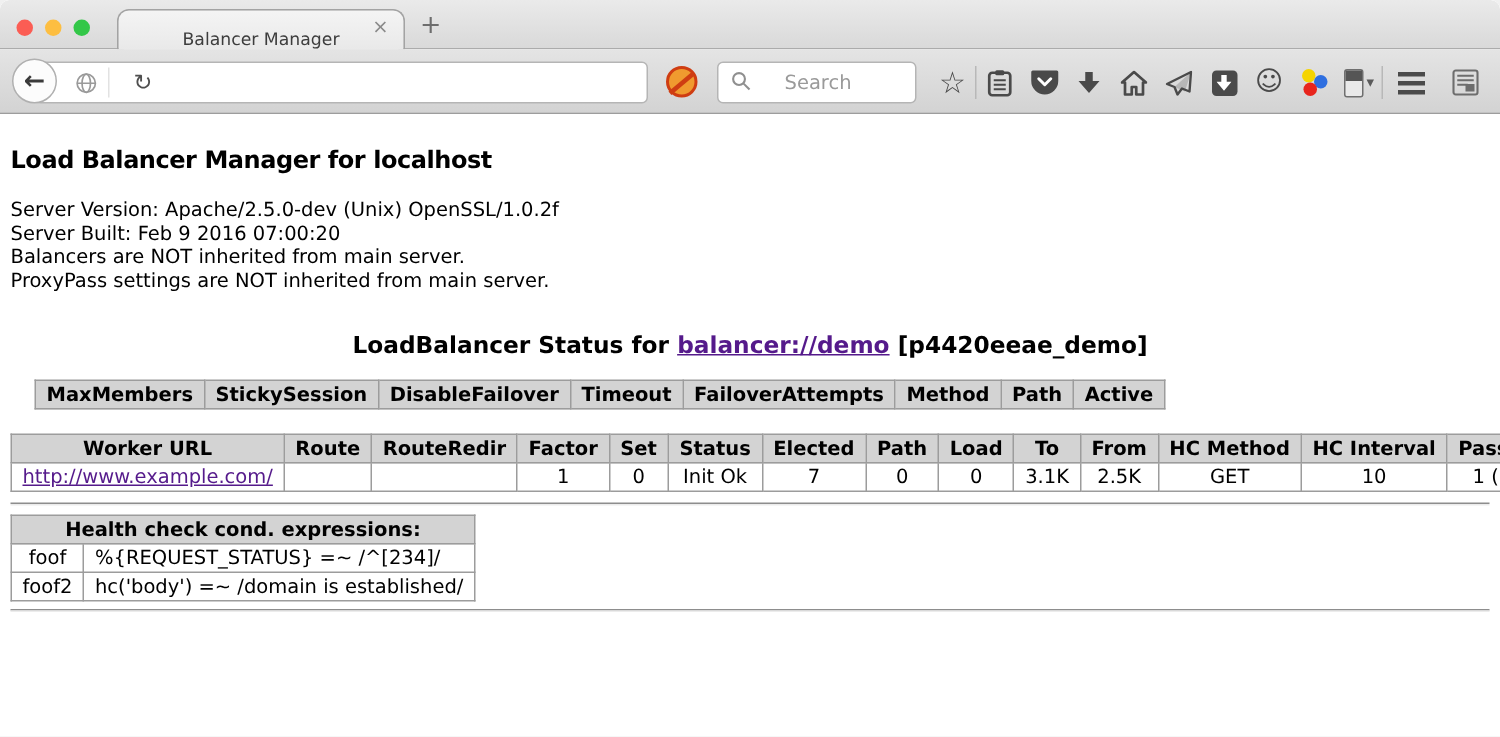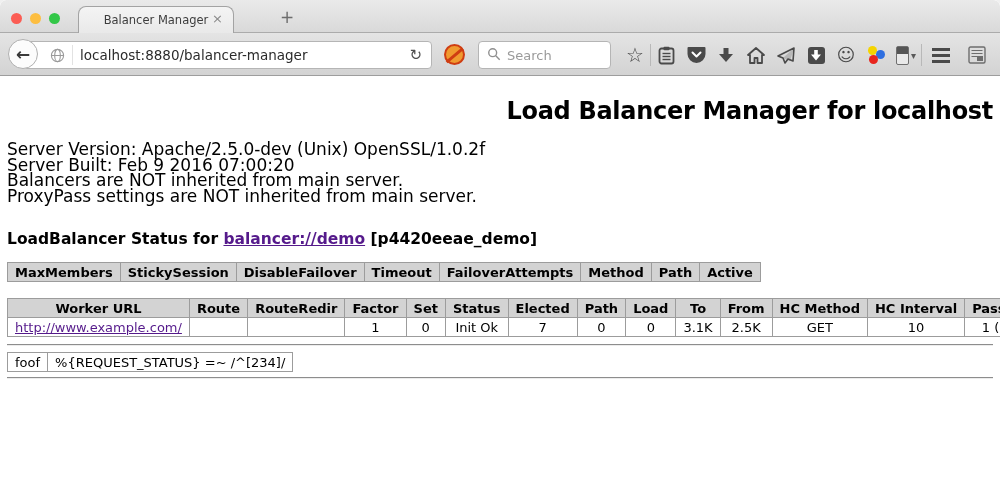--- a/index.html
+++ b/index.html
@@ -6,43 +6,43 @@
   html,body { width:1000px; height:491px; font-family:"DejaVu Sans", sans-serif; background:#f0f0f0; }
   .window { position:relative; width:1000px; height:491px; overflow:hidden; background:#fff; border-radius:6px 6px 0 0; }
 
   
   .tabbar { position:relative; height:33px; background:linear-gradient(#eaeaea,#d9d9d9); border-bottom:1px solid #ababab; border-radius:6px 6px 0 0; }
   .lights { position:absolute; left:11px; top:13px; display:flex; gap:8px; }
   .light { width:11px; height:11px; border-radius:50%; }
   .light.red { background:var(--light-red); }
   .light.yellow { background:var(--light-yellow); }
   .light.green { background:var(--light-green); }
-  .tab { position:absolute; left:78px; top:6px; width:156px; height:27px; background:linear-gradient(#f4f4f4,#e9e9e9);
+  .tab { position:absolute; left:78px; top:6px; width:192px; height:27px; background:linear-gradient(#f4f4f4,#e9e9e9);
          border:1px solid #a3a3a3; border-bottom:none; border-radius:8px 8px 0 0;
-         display:flex; align-items:center; justify-content:center; font-size:11.5px; color:#3d3d3d; }
+         display:flex; align-items:flex-end; justify-content:center; font-size:11.5px; color:#3d3d3d; }
   .tab-close { position:absolute; right:10px; top:5px; font-size:13px; color:#8a8a8a; line-height:1; cursor:default; }
   .newtab-btn { position:absolute; left:280px; top:7px; font-size:17px; color:#6d6d6d; }
 
   
   .toolbar { position:relative; height:43px; background:linear-gradient(#e4e4e4,#d3d3d3); border-bottom:1px solid #9d9d9d; }
   .back-btn { position:absolute; left:8px; top:6px; width:30px; height:30px; border-radius:50%;
               background:#fcfcfc; border:1px solid #b0b0b0; display:flex; align-items:center; justify-content:center;
               font-size:17px; font-weight:bold; color:#3a3a3a; z-index:2; }
   .urlbar { position:absolute; left:23px; top:8px; width:409px; height:28px; background:#fff; border:1px solid #b5b5b5;
             border-radius:4px; display:flex; align-items:center; padding-left:26px; }
   .globe { color:#9a9a9a; display:flex; margin-right:4px; }
   .url-sep { width:1px; height:20px; background:#e2e2e2; margin:0 7px 0 3px; }
   .url-text { font-size:13.5px; color:#2b2b2b; flex:1; white-space:nowrap; overflow:hidden; }
   .reload-btn { font-size:15px; color:#4f4f4f; padding:0 9px; }
   .block-btn { position:absolute; left:444px; top:11px; width:21px; height:21px; border-radius:50%;
                background:#f09a2f; border:2px solid #cf3d12; }
   .block-btn::after { content:""; position:absolute; left:-2px; top:7.5px; width:21px; height:2.5px;
                       background:#cf3d12; transform:rotate(-40deg); }
   .searchbar { position:absolute; left:478px; top:8px; width:133px; height:28px; background:#fff; border:1px solid #b5b5b5;
-               border-radius:4px; display:flex; align-items:center; gap:6px; padding-left:8px; }
+               border-radius:4px; display:flex; align-items:center; gap:22px; padding-left:8px; }
   .search-placeholder { font-size:13px; color:#9a9a9a; }
   .tool-icons { position:absolute; left:620px; top:7px; height:30px; display:flex; align-items:center; }
   .ticon { width:30px; height:30px; display:flex; align-items:center; justify-content:center; color:#4a4a4a; }
   .tsep { width:1px; height:22px; background:#b8b8b8; }
   .glyph { font-size:18px; line-height:1; }
   .star-glyph { font-size:20px; }
   .dl-square { width:17px; height:17px; background:#4a4a4a; border-radius:3px; display:flex; align-items:center; justify-content:center; }
   .emoji-glyph { font-size:18px; }
   .colors-dots { position:relative; width:18px; height:18px; }
   .dot { position:absolute; width:9px; height:9px; border-radius:50%; }
@@ -50,29 +50,29 @@
   .dot.b { right:0; top:4px; background:#2f6fe0; }
   .dot.r { left:2px; bottom:0; background:#e8251d; }
   .battery { position:relative; width:13px; height:19px; background:#e9e9e9; border:1px solid #6f6f6f; border-radius:2px; }
   .battery::before { content:""; position:absolute; left:0; top:0; right:0; height:7px; background:#555; }
   .caret { font-size:10px; color:#5a5a5a; margin-left:2px; }
   .hamburger { display:flex; flex-direction:column; gap:3px; }
   .hamburger i { display:block; width:18px; height:3px; background:#4a4a4a; }
 
   
   .content { position:absolute; top:77px; left:0; right:0; bottom:0; background:#fff; padding:0 7px; color:#000; }
-  .content h1 { font-size:24px; margin-top:20px; letter-spacing:-0.3px;text-align:right; }
-  .info { margin-top:17px; font-size:17px; line-height:15.5px; }
-  .status-heading { margin-top:26px; font-size:15.5px; font-weight:bold; }
+  .content h1 { font-size:16px; margin-top:20px; letter-spacing:-0.3px; }
+  .info { margin-top:17px; font-size:13px; line-height:15.5px; }
+  .status-heading { margin-top:26px; font-size:15.5px; font-weight:bold;text-align:center; }
   a { color:var(--link); font-weight:bold; }
   table { border-collapse:collapse; font-size:13px; border:1px solid #7d7d7d; }
   th, td { border:1px solid #9c9c9c; padding:1px 7px; text-align:center; white-space:nowrap; height:19px; }
   th { background:var(--th-bg); }
   td a { font-weight:normal; }
-  .balancer-table { margin-top:14px; }
+  .balancer-table { margin-top:14px;margin-left:16px; }
   .worker-table { margin-top:16px; }
   .worker-table td:first-child { text-align:left; }
   .health-table { margin-top:6px; }
   .health-table td:nth-child(2) { text-align:left; }
   hr { border:none; border-top:1px solid #8d8d8d; border-bottom:1px solid #ececec; margin-top:7px; }
   .hr2 { margin-top:5px; }
 </style>
 </head>
 <body>
 
@@ -99,21 +99,20 @@
       <span class="globe">
         <svg width="15" height="15" viewBox="0 0 16 16">
             <g fill="none" stroke="#9a9a9a" stroke-width="1.2">
               <circle cx="8" cy="8" r="6.5"></circle>
               <ellipse cx="8" cy="8" rx="3" ry="6.5"></ellipse>
               <line x1="1.5" y1="8" x2="14.5" y2="8"></line>
             </g>
           </svg>
       </span>
       <span class="url-sep"></span>
-      <span class="url-text">localhost:8880/balancer-manager</span>
       <span class="reload-btn">↻</span>
     </div>
     <span class="block-btn"></span>
     <div class="searchbar">
       <span>
         <svg width="14" height="14" viewBox="0 0 16 16">
             <g fill="none" stroke="#8f8f8f" stroke-width="1.6">
               <circle cx="6.5" cy="6.5" r="4.5"></circle>
               <line x1="10" y1="10" x2="14.5" y2="14.5"></line>
             </g>
@@ -265,21 +264,28 @@
             <td>1 (0)</td>
           </tr>
         </tbody>
     </table>
 
     <hr>
 
     <table class="health-table">
       <tbody>
           <tr>
+            <th colspan="2">Health check cond. expressions:</th>
+          </tr>
+          <tr>
             <td>foof</td>
             <td>%{REQUEST_STATUS} =~ /^[234]/</td>
+          </tr>
+          <tr>
+            <td>foof2</td>
+            <td>hc('body') =~ /domain is established/</td>
           </tr>
         </tbody>
     </table>
 
     <hr class="hr2">
   </div>
 </div>
 
 </body></html>

